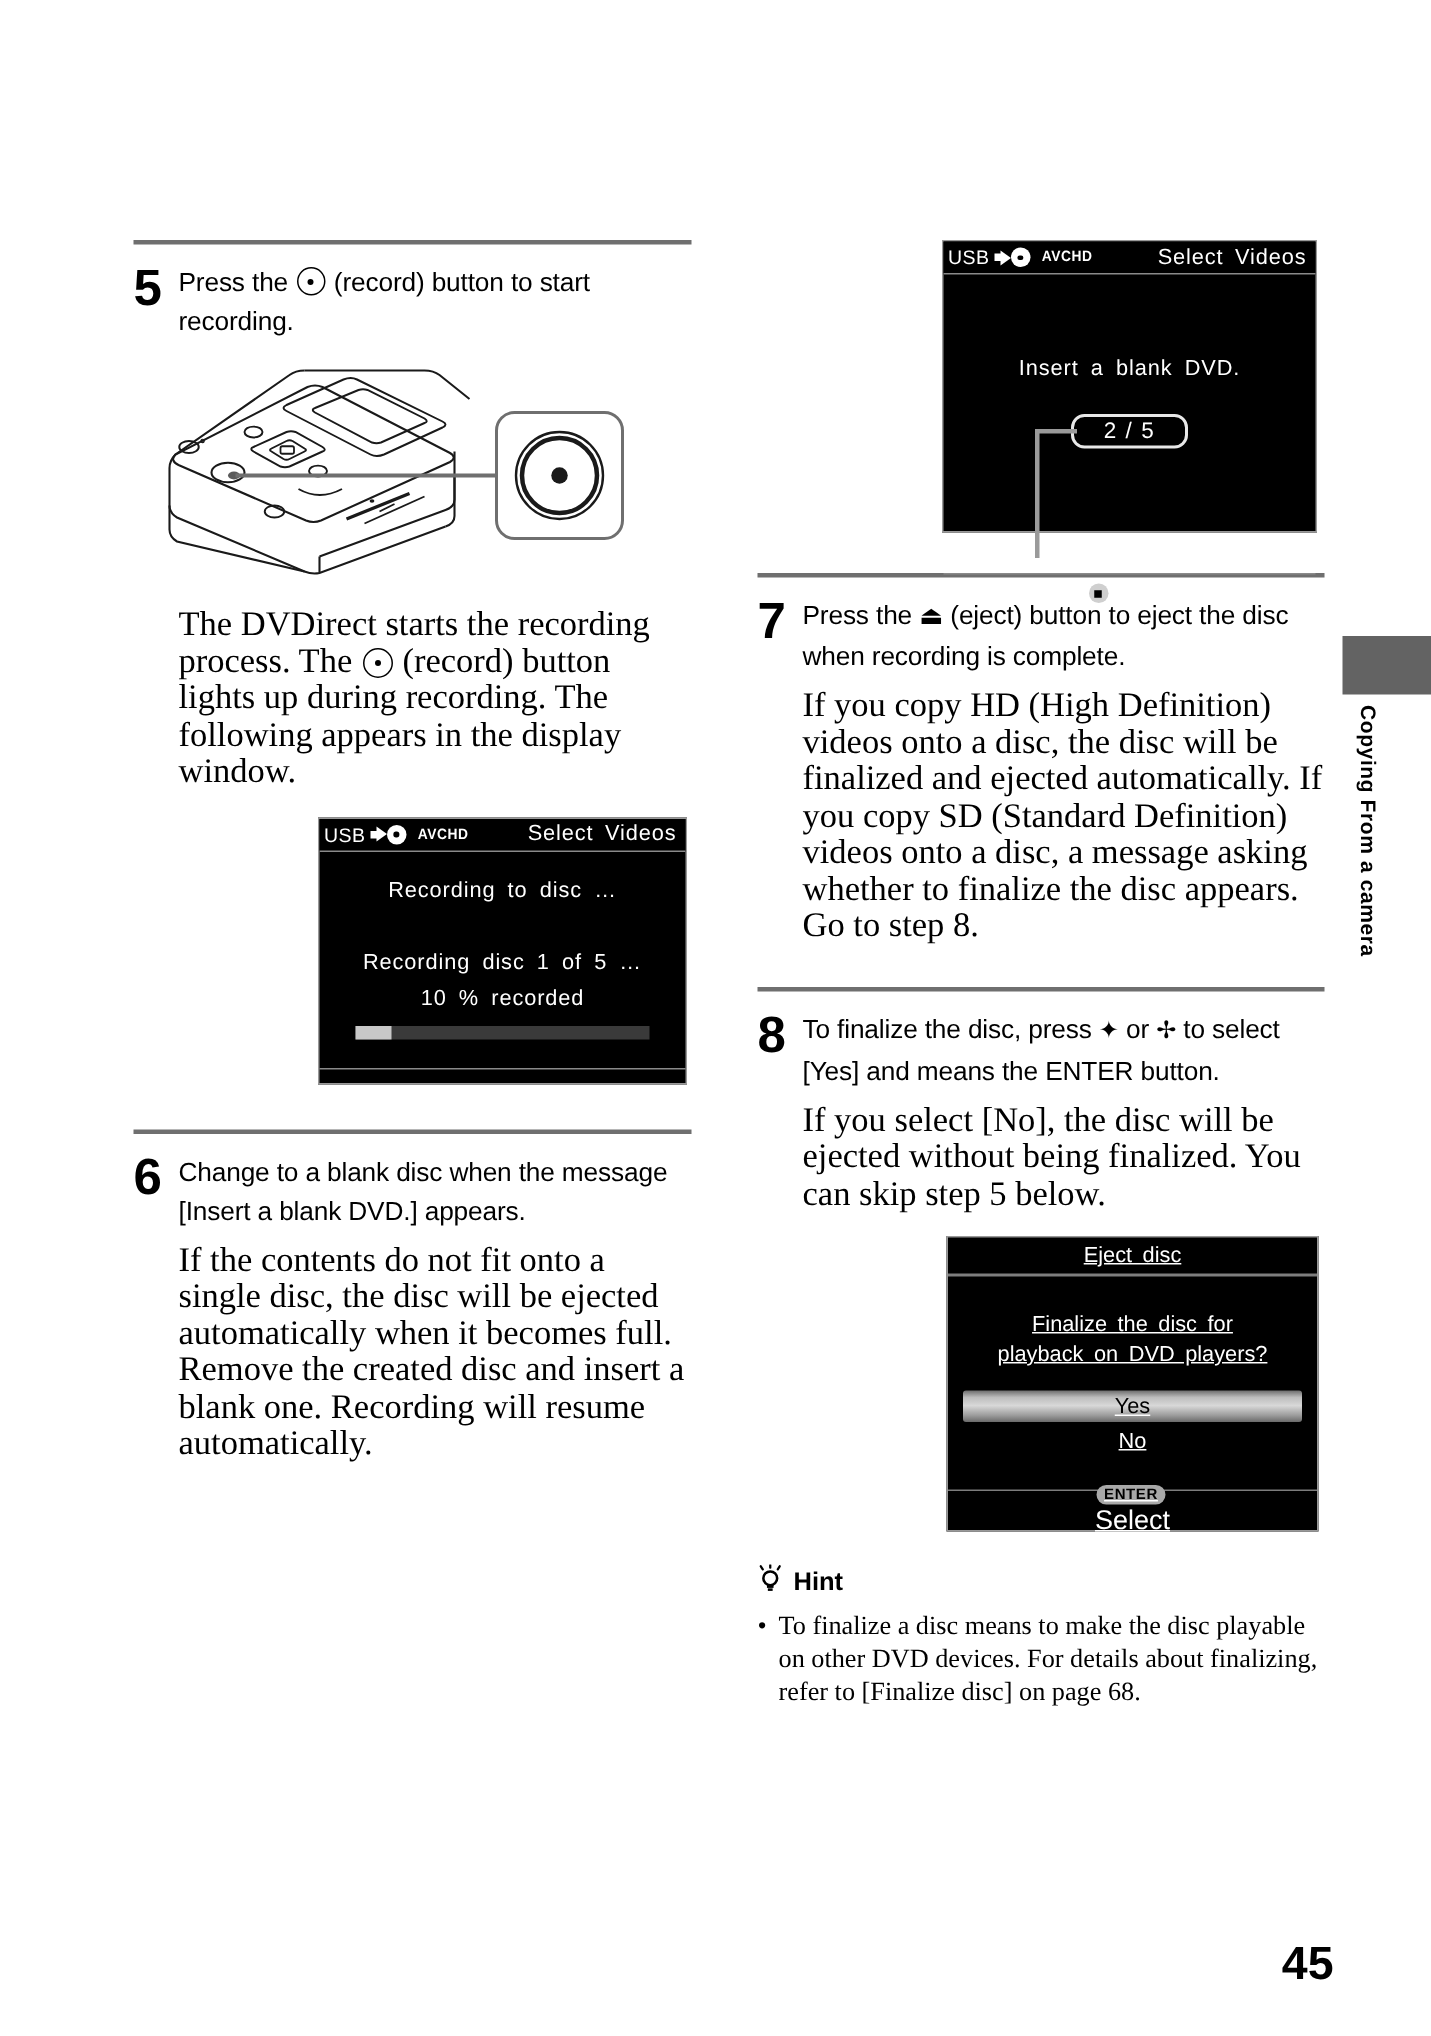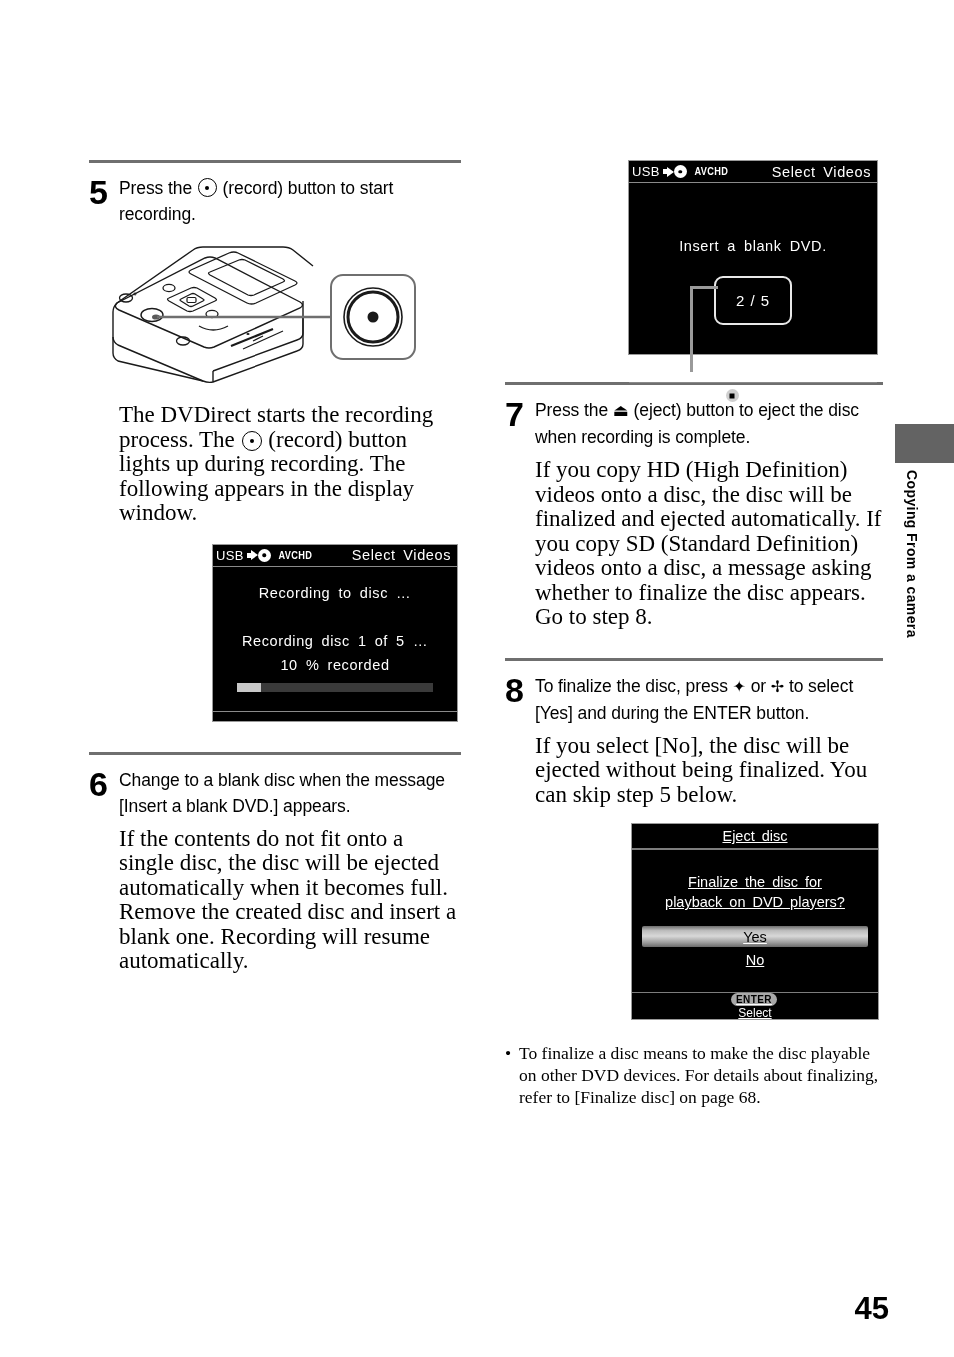--- a/index.html
+++ b/index.html
@@ -106,21 +106,21 @@
   
   .pbar{
     margin:10px auto 0;width:196px;height:9px;background:#3a3a3a;
     position:relative;
   }
   .pbar-fill{height:100%;background:#c8c8c8;}
 
   
   .callout-box{
     display:inline-block;border:2.5px solid #e8e8e8;border-radius:9px;
-    padding:14px 20px;font-size:15px;letter-spacing:1px;background:#000;
+    padding:1px 20px;font-size:15px;letter-spacing:1px;background:#000;
   }
   .leader{
     position:absolute;background:#9a9a9a;
   }
 
   
   .caption{
     font-family:"Liberation Sans", sans-serif;
     font-size:16.5px;line-height:21px;margin-top:12px;
   }
@@ -333,40 +333,55 @@
 
     <div class="rule" style="margin-top:28px;"></div>
 
     <div class="step">
       <div class="step-num">8</div>
       <div class="step-head">
         <span>To finalize the disc, press</span>
         <span class="arrow-glyph">✦</span>
         <span>or</span>
         <span class="arrow-glyph">✢</span>
-        <span>to select [Yes] and during the ENTER button.</span>
+        <span>to select [Yes] and means the ENTER button.</span>
       </div>
     </div>
     <div class="body-text">If you select [No], the disc will be ejected without being finalized. You can skip step 5 below.</div>
 
     <div class="dlg" style="margin:16px 0 0 126px;text-decoration:underline;">
       <div class="dlg-head">Eject disc</div>
       <div class="dlg-body">
         <div class="dlg-q">Finalize the disc for</div>
         <div class="dlg-q">playback on DVD players?</div>
         <div class="opt sel">Yes</div>
         <div class="opt plain">No</div>
       </div>
       <div class="dlg-foot">
         <span class="enter-badge">ENTER</span>
-        <span style="font-size:12px;">Select</span>
+        <span style="font-size:18px;">Select</span>
       </div>
     </div>
 
     <div class="hint">
+      <div class="hint-head">
+        <span>
+          <svg width="17" height="19" viewBox="0 0 17 19">
+            <g stroke="#000" stroke-width="1.5" stroke-linecap="round" fill="none">
+              <path d="M3.5 3.2 L2.2 1.2"></path>
+                <path d="M8.5 2.1 L8.5 0.3"></path>
+                <path d="M13.5 3.2 L14.8 1.2"></path>
+            </g>
+            <circle cx="8.5" cy="9.2" r="4.6" fill="none" stroke="#000" stroke-width="1.7"></circle>
+            <rect x="6.3" y="13.6" width="4.4" height="2" fill="#000"></rect>
+            <rect x="6.9" y="15.9" width="3.2" height="1.7" fill="#000"></rect>
+          </svg>
+        </span>
+        <span>Hint</span>
+      </div>
       <div class="hint-body">
         <span class="bullet">•</span>
         <span>To finalize a disc means to make the disc playable on other DVD devices. For details about finalizing, refer to [Finalize disc] on page 68.</span>
       </div>
     </div>
 
   </div>
 
   <div class="side-tab"></div>
   <div class="side-label">Copying From a camera</div>

